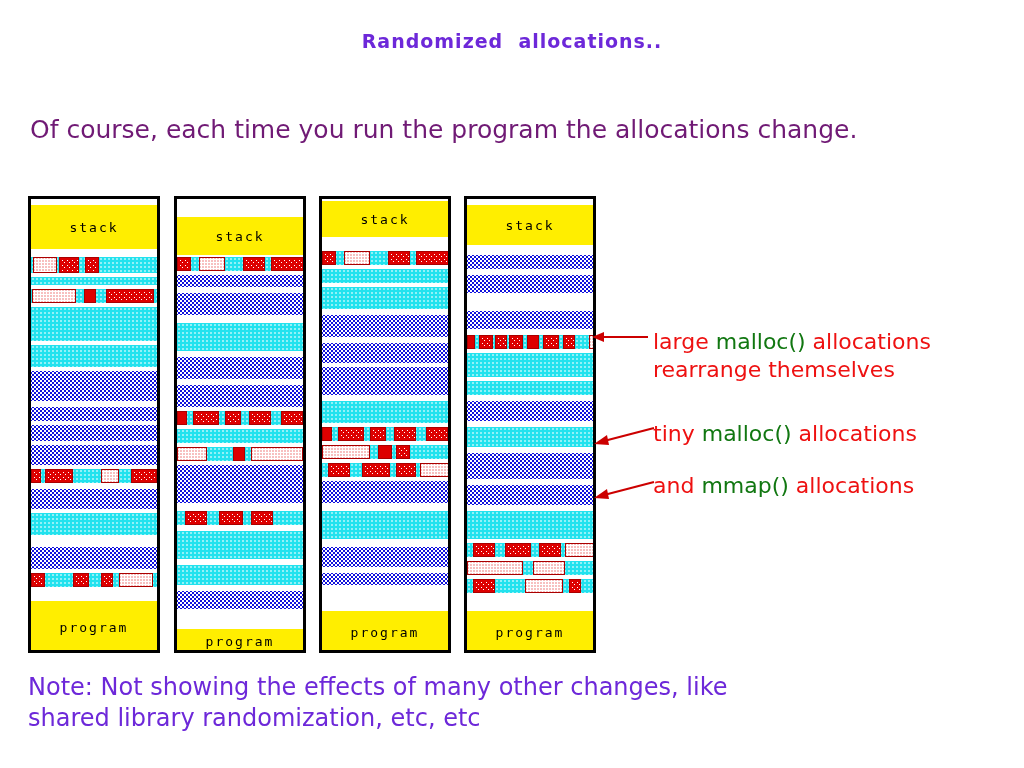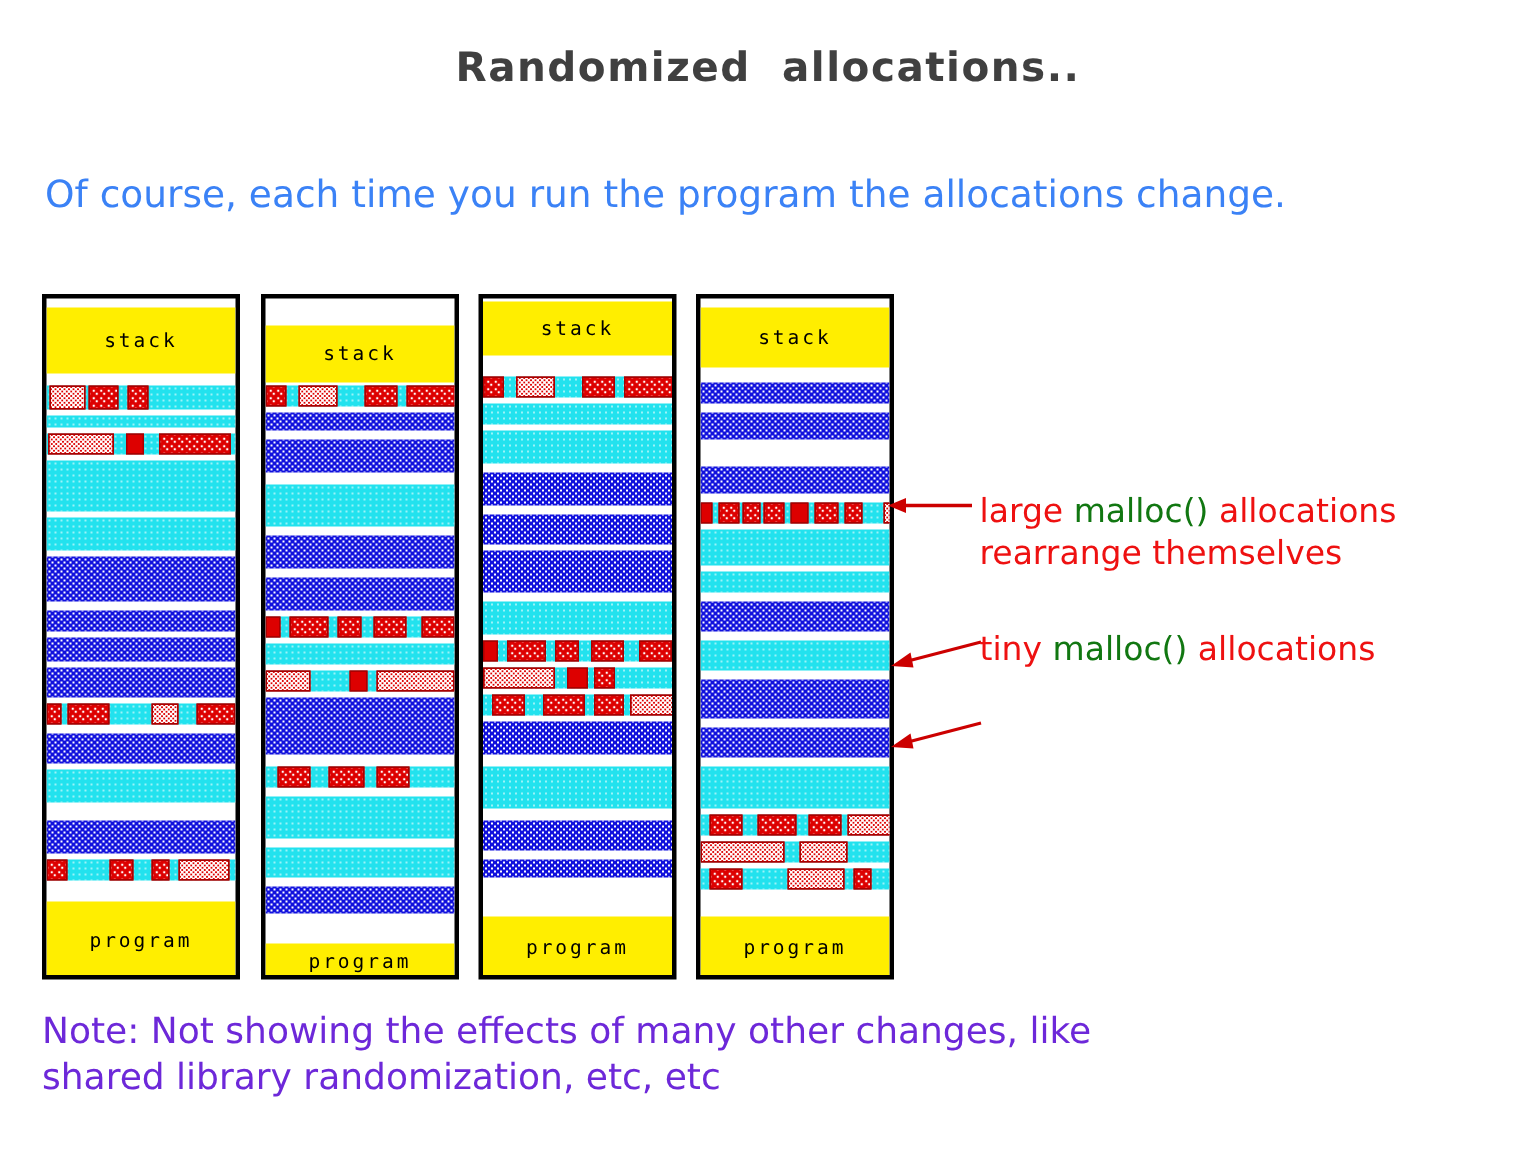--- a/index.html
+++ b/index.html
@@ -11,30 +11,30 @@
     overflow:hidden;
   }
   .slide{position:absolute;inset:0;}
 
   
   #slide-title{
     position:absolute;left:0;top:30px;width:1024px;
     text-align:center;
     font-family:"DejaVu Sans",sans-serif;
     font-weight:bold;
-    font-size:27px;
+    font-size:19px;
     letter-spacing:1px;
-    color:#404040;
+    color:#6d28d9;
     white-space:pre;
   }
   #subtitle{
     position:absolute;left:30px;top:115px;
     font-family:"DejaVu Sans",sans-serif;
     font-size:25px;
-    color:#3b82f6;
+    color:#701a75;
     white-space:pre;
   }
   #footer-note{
     position:absolute;left:28px;top:672px;width:900px;
     font-family:"DejaVu Sans",sans-serif;
     font-size:24px;
     line-height:31px;
     color:#6d28d9;
     white-space:pre-line;
   }
@@ -285,16 +285,17 @@
     <polygon points="2,20 15,11 17,21" fill="#cc0000"></polygon>
   </svg>
   <svg class="arrow" style="left:592px;top:478px;" width="64" height="26" viewBox="0 0 64 26">
     <line x1="62" y1="4" x2="12" y2="17" stroke="#cc0000" stroke-width="2.2"></line>
     <polygon points="2,20 15,11 17,21" fill="#cc0000"></polygon>
   </svg>
 
   <div class="callout" id="callout-0" style="left:653px;top:328px;"><span>large </span><span class="kw">malloc()</span><span> allocations
 rearrange themselves</span></div>
   <div class="callout" id="callout-1" style="left:653px;top:420px;"><span>tiny </span><span class="kw">malloc()</span><span> allocations</span></div>
+  <div class="callout" id="callout-2" style="left:653px;top:472px;"><span>and </span><span class="kw">mmap()</span><span> allocations</span></div>
 
   <div id="footer-note">Note: Not showing the effects of many other changes, like
 shared library randomization, etc, etc</div>
 </div>
 
 </body></html>

